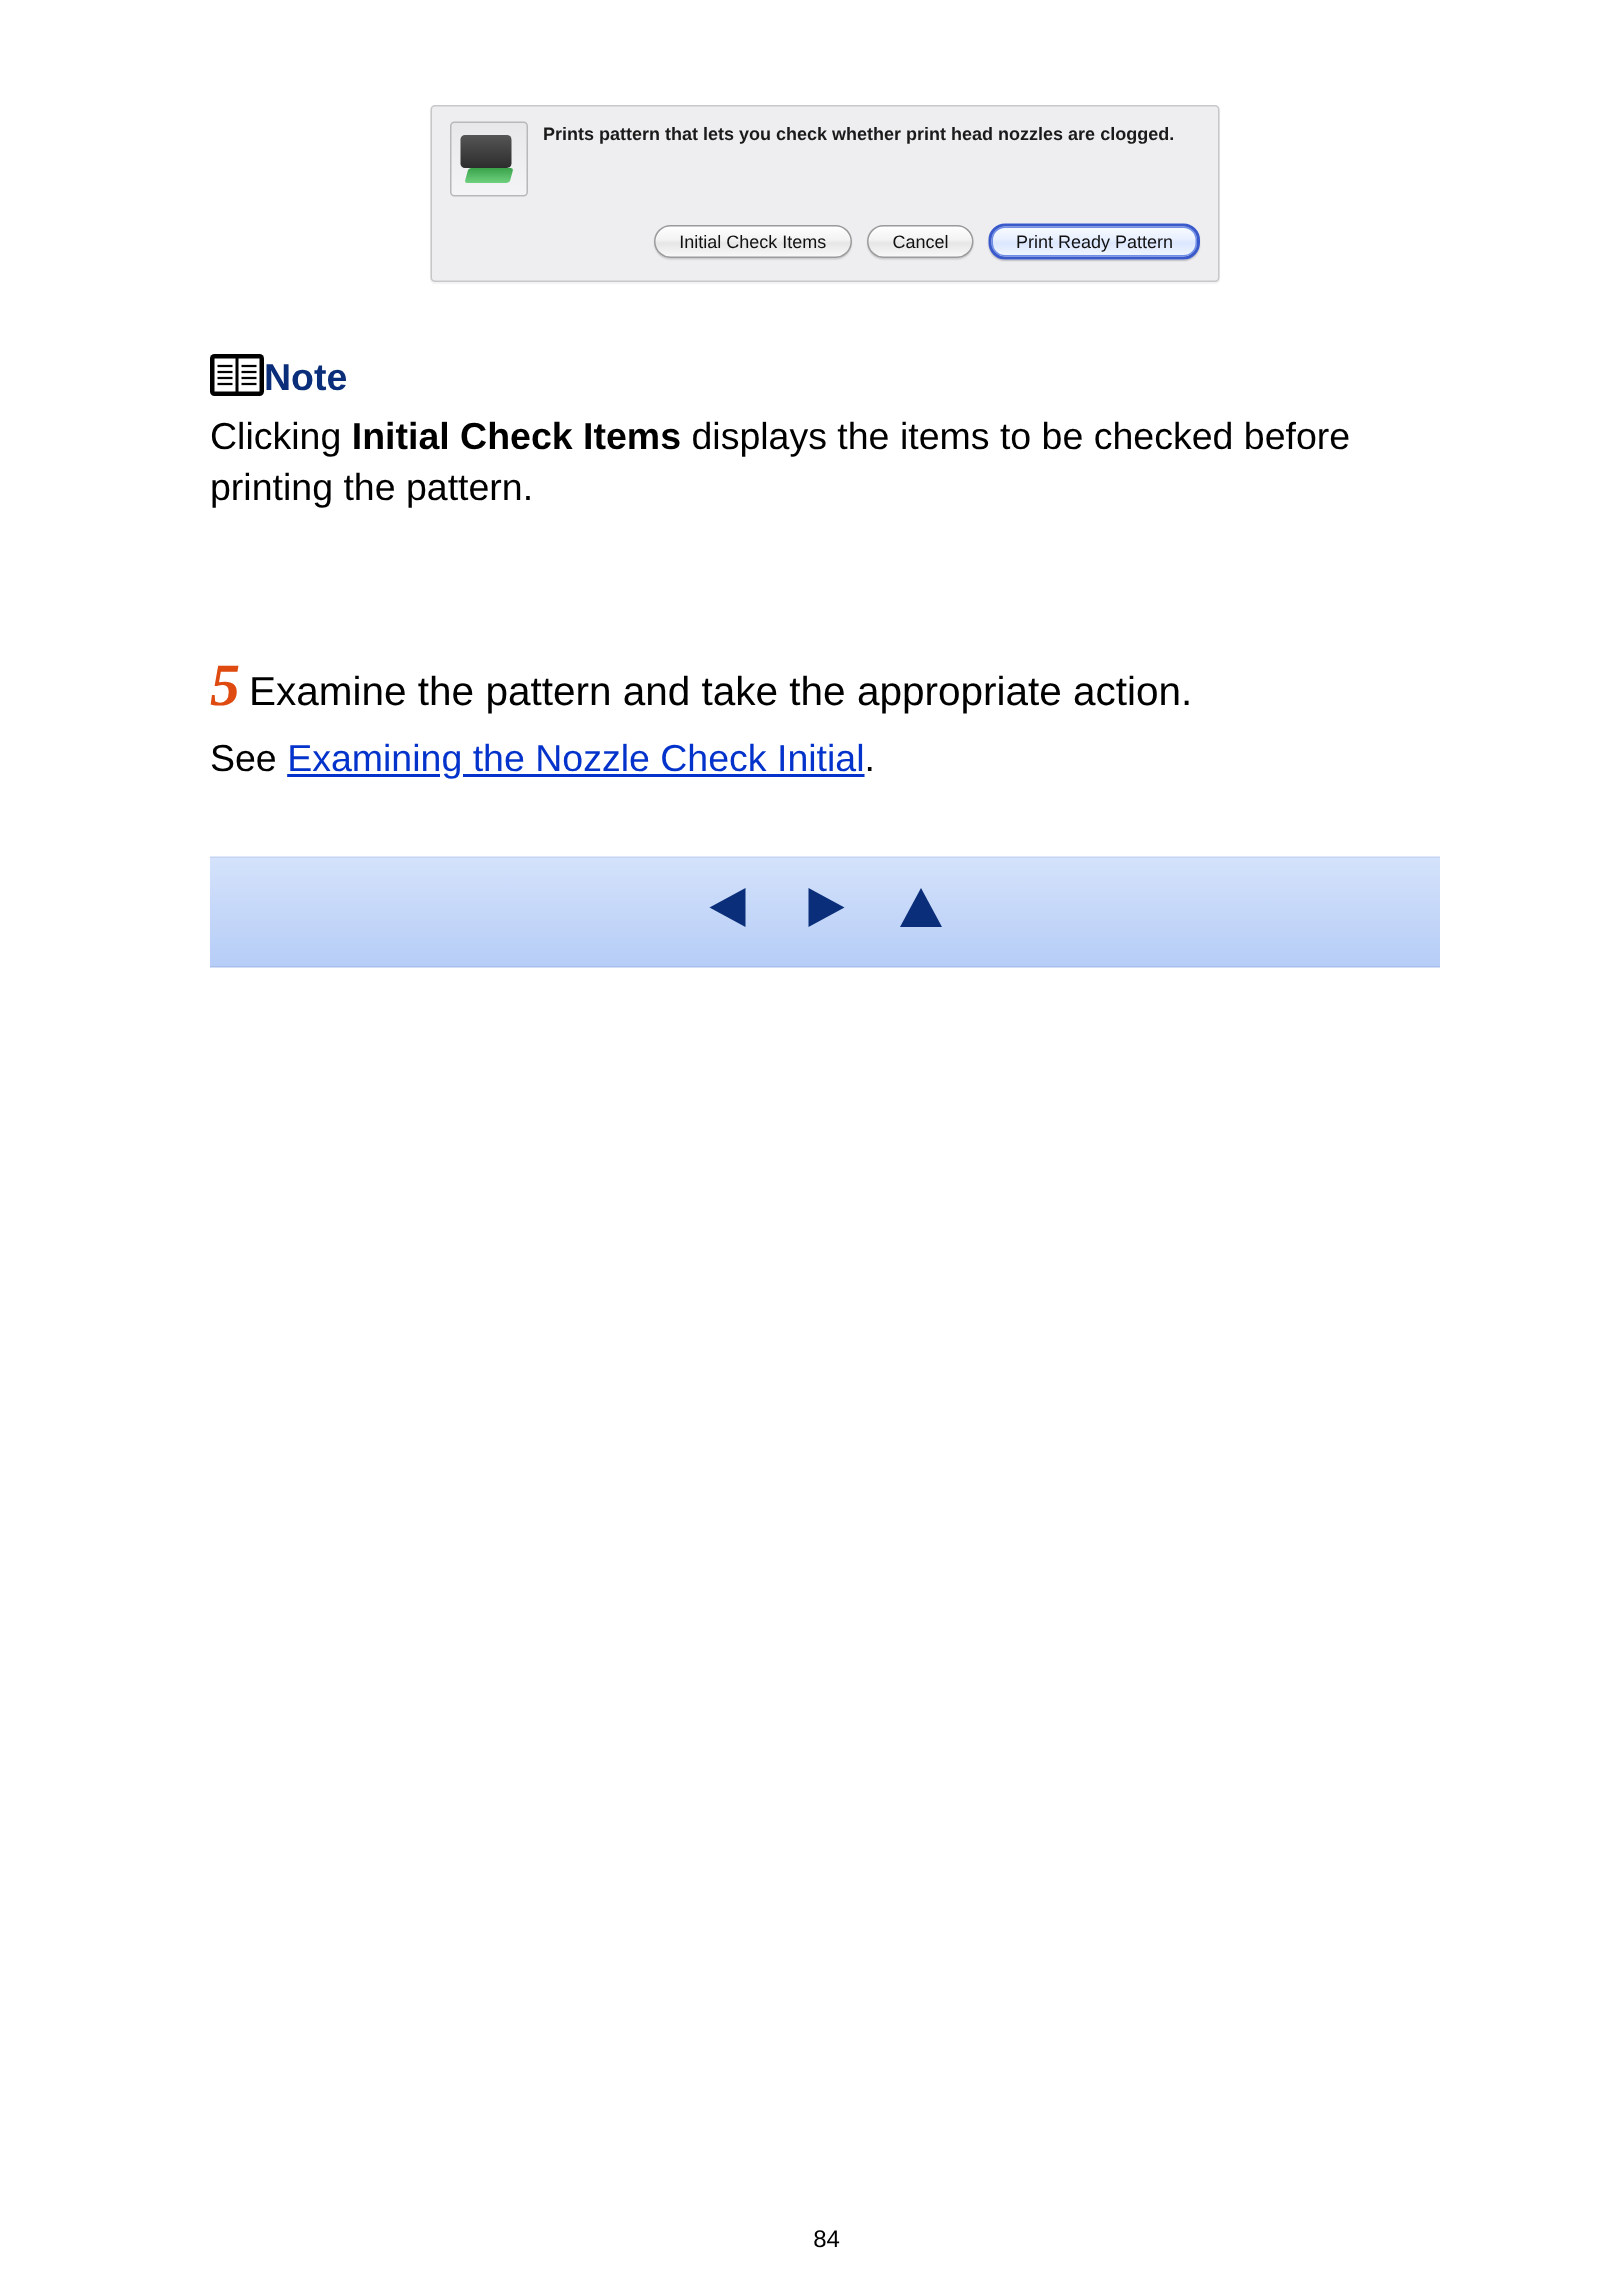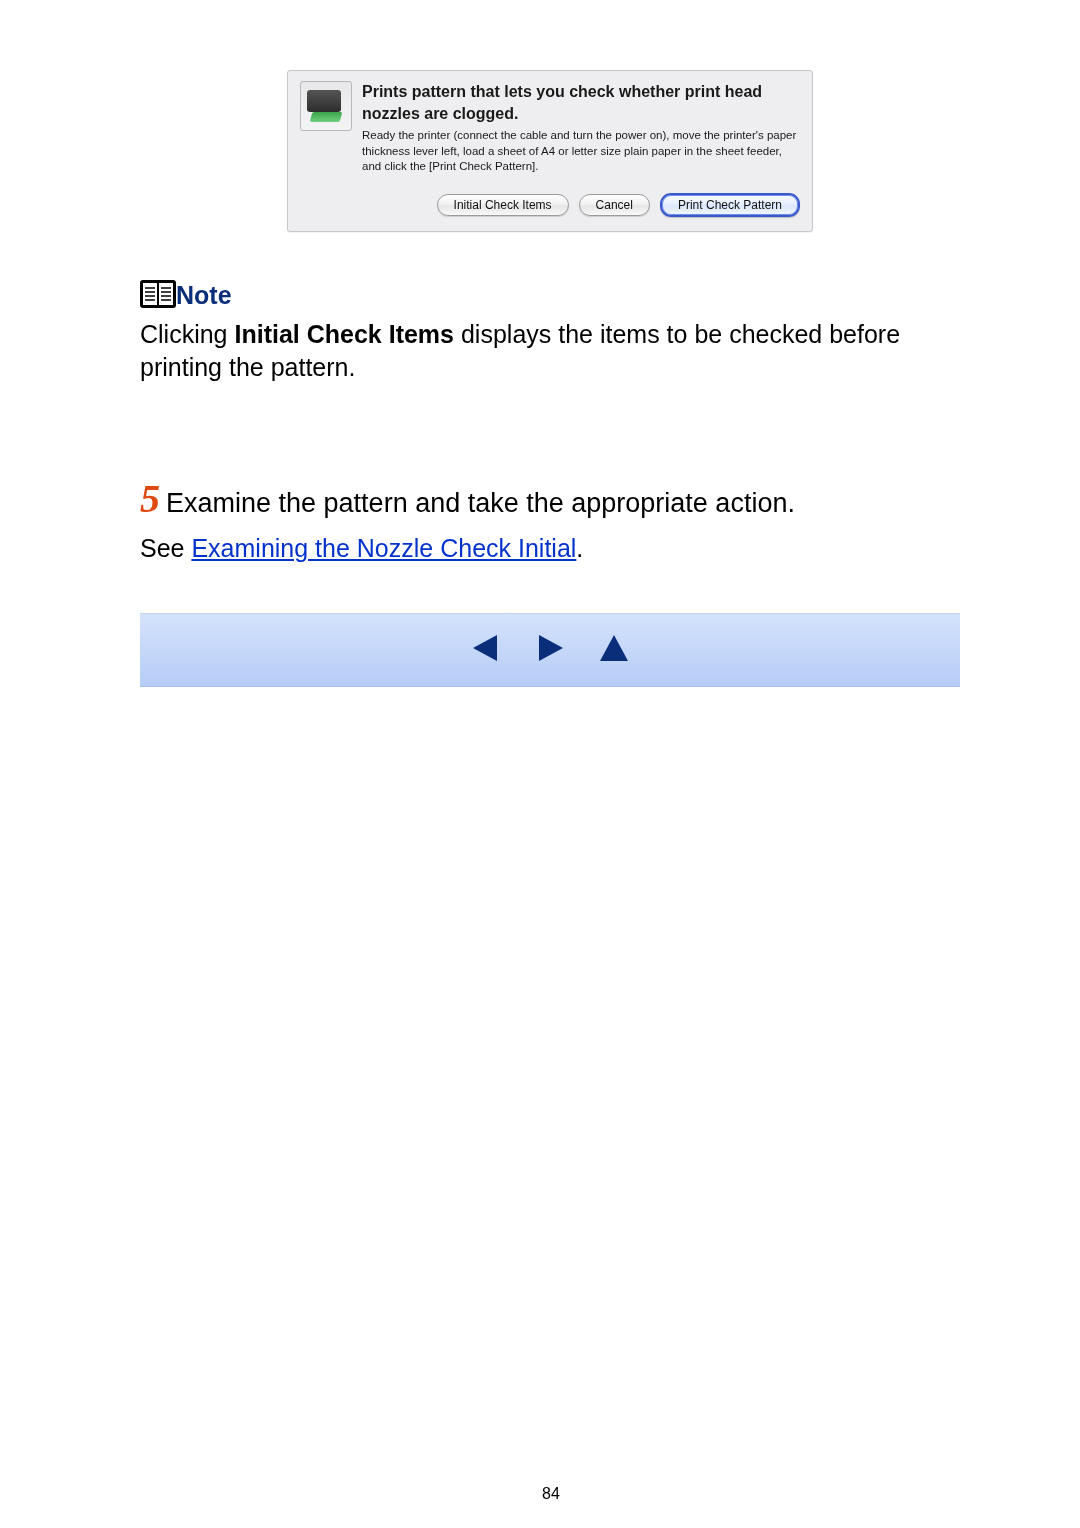--- a/index.html
+++ b/index.html
@@ -53,21 +53,21 @@
   .printer-tray {
     position: absolute;
     left: 10px; top: 30px;
     width: 30px; height: 10px;
     background: linear-gradient(#3aa34a,#6fd07e);
     transform: skewX(-15deg);
     border-radius: 2px;
   }
   .dialog-title {
     font-weight: bold;
-    font-size: 16px;
+    font-size: 12px;
     line-height: 1.35;
     margin-bottom: 4px;
   }
   .dialog-body {
     font-size: 11.5px;
     line-height: 1.35;
   }
   .dialog-buttons {
     display: flex;
     justify-content: flex-end;
@@ -180,27 +180,26 @@
 <div class="page">
 
   <div class="dialog">
     <div class="dialog-top">
       <div class="printer-thumb">
         <div class="printer-body"></div>
         <div class="printer-tray"></div>
       </div>
       <div>
         <div class="dialog-title">Prints pattern that lets you check whether print head nozzles are clogged.</div>
-        <div class="dialog-body">Ready the printer (connect the cable and turn the power on), move the printer's paper thickness lever left, load a sheet of A4 or letter size plain paper in the sheet feeder, and click the [Print Check Pattern].</div>
       </div>
     </div>
     <div class="dialog-buttons">
       <span class="aqua-btn">Initial Check Items</span>
       <span class="aqua-btn">Cancel</span>
-      <span class="aqua-btn primary">Print Check Pattern</span>
+      <span class="aqua-btn primary">Print Ready Pattern</span>
     </div>
   </div>
 
 
   <div class="note-block">
     <div class="note-header">
       <span class="note-icon">
         <svg width="36" height="28" viewBox="0 0 36 28">
           <rect x="0" y="0" width="36" height="28" rx="3" fill="#000"></rect>
           <rect x="3" y="3" width="14" height="22" fill="#fff"></rect>

